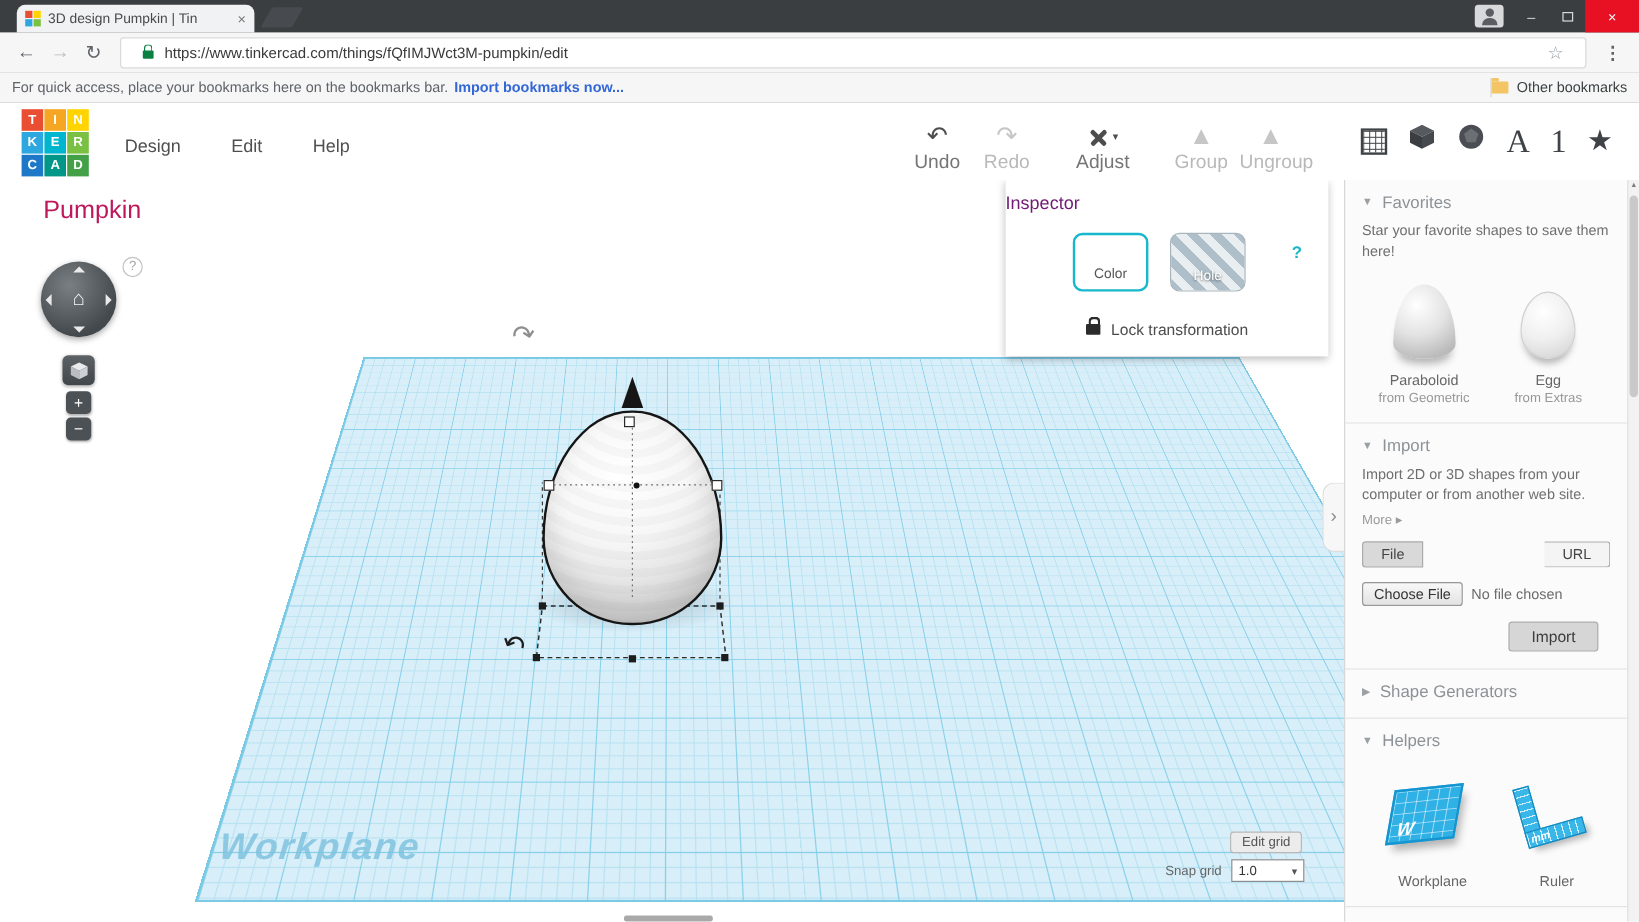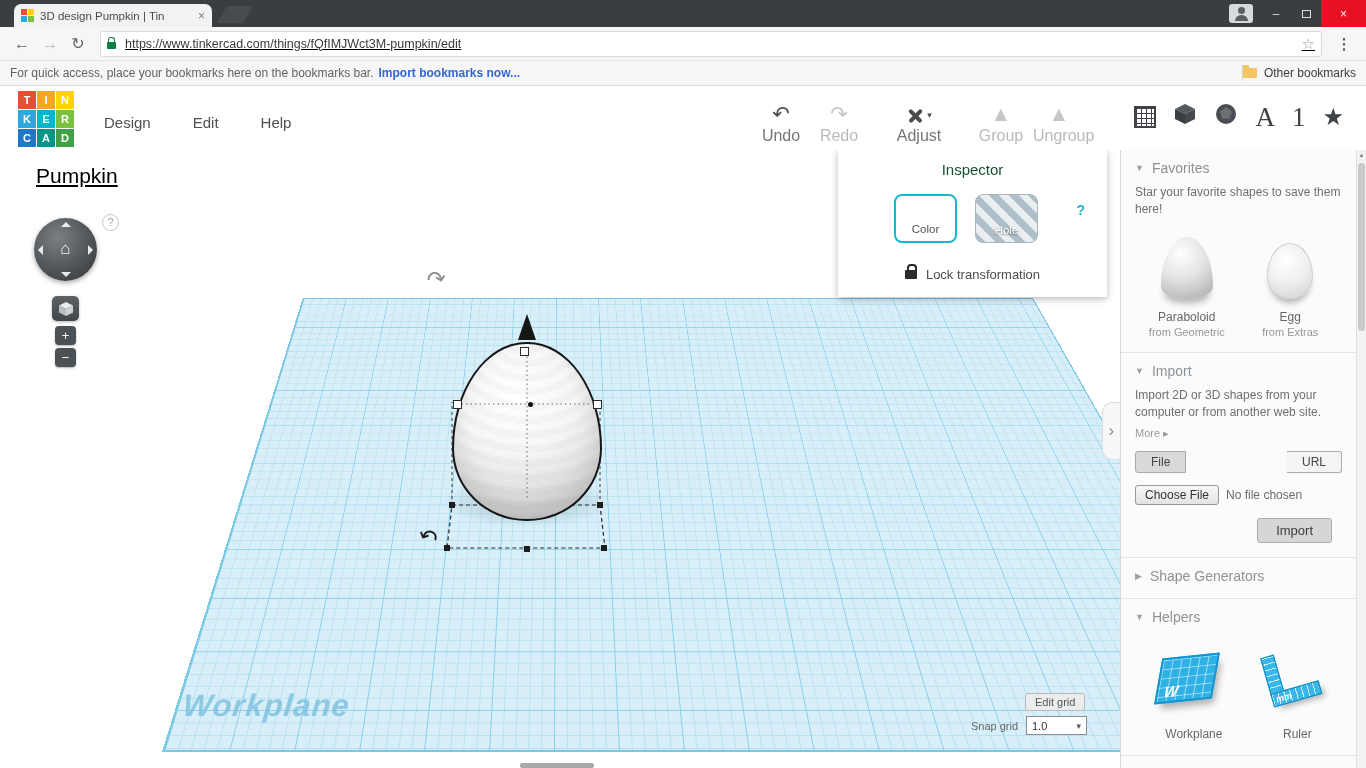--- a/index.html
+++ b/index.html
@@ -20,21 +20,21 @@
   .p-head { position:absolute; left:50%; top:3px; width:7px; height:7px; margin-left:-3.5px; border-radius:50%; background:#5a5e62; }
   .p-body { position:absolute; left:50%; bottom:2px; width:13px; height:6px; margin-left:-6.5px; border-radius:6px 6px 0 0; background:#5a5e62; }
   .win { width:30px; display:flex; align-items:center; justify-content:center; color:#d8dadc; font-size:12px; }
   .maxbox { width:9px; height:8px; border:1px solid #d8dadc; display:block; }
   .win.close { width:45px; background:#e81123; color:#fff; }
 
   
   .navbar { height:34px; background:#f6f6f6; display:flex; align-items:center; padding:0 8px; border-bottom:1px solid #e3e3e3; }
   .nav-ico { width:28px; text-align:center; font-size:16px; color:#5f6368; flex:none; }
   .nav-ico.fwd { color:#b8bcbf; }
-  .addressbar { flex:1; height:26px; margin:0 8px; background:#fff; border:1px solid #dadada; border-radius:3px; display:flex; align-items:center; padding:0 6px;text-decoration:underline; }
+  .addressbar { flex:1; height:26px; margin:0 8px; background:#fff; border:1px solid #dadada; border-radius:3px; display:flex; align-items:center; padding:0 18px; }
   .lock { width:9px; height:7px; background:#0b8043; border-radius:1px; position:relative; margin-right:9px; margin-top:3px; flex:none; }
   .lock::before { content:""; position:absolute; left:1px; top:-5px; width:5px; height:5px; border:1.5px solid #0b8043; border-bottom:none; border-radius:3px 3px 0 0; }
   .url { flex:1; font-size:12.5px; color:#3a3a3a; white-space:nowrap; overflow:hidden; }
   .ab-star { font-size:15px; color:#9aa0a6; flex:none; }
   .nav-ico.menu { font-size:15px; font-weight:bold; }
 
   
   .bookmarksbar { height:25px; background:#f6f6f6; border-bottom:1px solid #dcdcdc; display:flex; align-items:center; padding:0 10px; font-size:12px; color:#5f6368; }
   .bm-link { color:#3367d6; margin-left:5px;font-weight:bold; }
   .bm-right { margin-left:auto; display:flex; align-items:center; gap:7px; border-left:1px solid #d5d5d5; color:#3c4043; height:16px; }
@@ -89,42 +89,42 @@
       radial-gradient(circle at 42% 30%, #ffffff 0%, #f6f6f6 38%, #e3e3e3 62%, #cecece 85%, #c5c5c5 100%);
     border:2.5px solid #151515; border-radius:50% 50% 50% 50% / 60% 60% 41% 41%;
     box-shadow:inset 0 -14px 22px rgba(0,0,0,.10); z-index:3; }
   .svg-over { position:absolute; inset:0; z-index:4; pointer-events:none; }
   .h-white { position:absolute; width:9px; height:9px; background:#fff; border:1.5px solid #2a2a2a; z-index:6; }
   .h-black { position:absolute; width:6px; height:6px; background:#1d1d1d; z-index:6; }
   .c-dot { position:absolute; left:528px; top:252px; width:5px; height:5px; background:#111; border-radius:50%; z-index:6; }
   .rot-top { position:absolute; left:427px; top:116px; font-size:23px; color:#8f8f8f; transform:rotate(-12deg); z-index:6; }
   .rot-bottom { position:absolute; left:418px; top:374px; font-size:23px; color:#1c1c1c; transform:rotate(25deg); z-index:6; }
 
-  .cv-title { position:absolute; left:36px; top:14px; font-size:21px; color:#000000; z-index:7;text-decoration:underline; }
+  .cv-title { position:absolute; left:36px; top:14px; font-size:21px; color:#be185d; z-index:7; }
   .cv-help { position:absolute; left:102px; top:64px; width:17px; height:17px; border:1.5px solid #c2c2c2; border-radius:50%; color:#a5a5a5; font-size:11px; line-height:14px; text-align:center; z-index:7; }
   .orb { position:absolute; left:34px; top:68px; width:63px; height:63px; border-radius:50%; background:radial-gradient(circle at 38% 32%, #7a7f83, #43484c 72%); box-shadow:0 2px 5px rgba(0,0,0,.35); z-index:7; }
   .orb-home { position:absolute; left:0; right:0; top:50%; transform:translateY(-55%); text-align:center; color:#f2f2f2; font-size:17px; }
   .oa { position:absolute; width:0; height:0; border:5px solid transparent; }
   .oa.up { left:50%; margin-left:-5px; top:4px; border-top-width:0; border-bottom-color:#eaeaea; }
   .oa.down { left:50%; margin-left:-5px; bottom:4px; border-bottom-width:0; border-top-color:#eaeaea; }
   .oa.left { top:50%; margin-top:-5px; left:4px; border-left-width:0; border-right-color:#eaeaea; }
   .oa.right { top:50%; margin-top:-5px; right:4px; border-right-width:0; border-left-color:#eaeaea; }
   .cube-btn { position:absolute; left:52px; top:146px; width:27px; height:25px; border-radius:5px; background:linear-gradient(#5d6266,#41464a); display:flex; align-items:center; justify-content:center; z-index:7; box-shadow:0 1px 3px rgba(0,0,0,.3); }
   .zoom-btn { position:absolute; left:55px; width:21px; height:19px; background:#4c5155; color:#fff; border-radius:4px; font-size:13px; line-height:19px; text-align:center; z-index:7; box-shadow:0 1px 2px rgba(0,0,0,.3); }
   .zoom-in { top:176px; } .zoom-out { top:198px; }
 
   .edit-grid { position:absolute; left:1025px; top:543px; padding:2px 9px; background:#ececec; border:1px solid #b9b9b9; border-radius:3px; font-size:11px; color:#555; z-index:7; }
   .snap-label { position:absolute; left:971px; top:570px; font-size:11px; color:#666; z-index:7; }
   .snap-select { position:absolute; left:1026px; top:566px; width:61px; height:19px; background:#fff; border:1px solid #8d8d8d; font-size:11px; color:#333; display:flex; align-items:center; padding:0 5px; z-index:7; }
   .snap-select .val { flex:1; }
   .snap-select .caret { font-size:9px; color:#555; }
 
   
   .inspector { position:absolute; left:838px; top:0; width:269px; height:147px; background:#fff; box-shadow:0 2px 7px rgba(0,0,0,.28); z-index:8; }
-  .insp-title { text-align:center; margin-top:11px; font-size:15px; color:#14532d; }
+  .insp-title { text-align:left; margin-top:11px; font-size:15px; color:#701a75; }
   .color-btn { position:absolute; left:56px; top:44px; width:63px; height:49px; background:#fff; border:2px solid #17b8cd; border-radius:8px; display:flex; align-items:flex-end; justify-content:center; font-size:11.5px; color:#555; padding-bottom:6px; }
   .hole-btn { position:absolute; left:137px; top:44px; width:63px; height:49px; border:1px solid #a9b6bd; border-radius:8px; background:repeating-linear-gradient(45deg, #aebfc9 0 7px, #e9eef1 7px 14px); display:flex; align-items:flex-end; justify-content:center; font-size:11.5px; color:#fff; text-shadow:0 1px 2px rgba(0,0,0,.55); padding-bottom:6px; }
   .insp-help { position:absolute; right:22px; top:52px; color:#1ab5ca; font-weight:bold; font-size:14px; }
   .lock-row { position:absolute; left:0; bottom:15px; width:100%; display:flex; align-items:center; justify-content:center; gap:9px; font-size:13px; color:#4c4c4c; }
   .lock-ic { width:12px; height:9px; background:#2b2b2b; border-radius:1px; position:relative; }
   .lock-ic::before { content:""; position:absolute; left:2px; top:-6px; width:6px; height:6px; border:2px solid #2b2b2b; border-bottom:none; border-radius:4px 4px 0 0; }
 
   
   .collapse-tab { position:absolute; left:1102px; top:252px; width:18px; height:58px; background:#f7f7f7; border:1px solid #ddd; border-right:none; border-radius:10px 0 0 10px; display:flex; align-items:center; justify-content:center; color:#8a8a8a; font-size:16px; z-index:6; }
   .sidebar { position:absolute; left:1120px; top:0; width:236px; height:618px; background:#fbfbfb; border-left:1px solid #d8d8d8; overflow:hidden; font-size:12px; z-index:5; }

